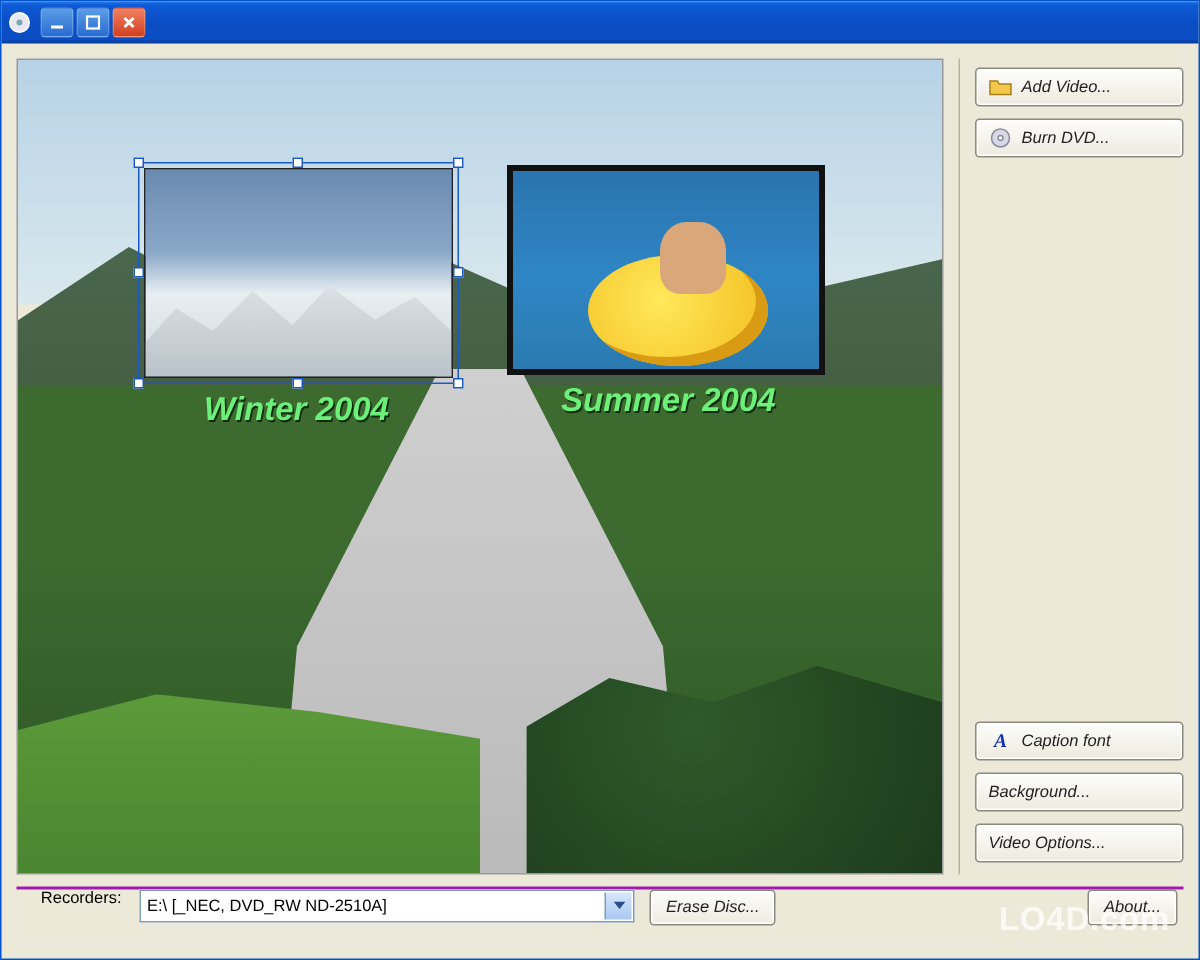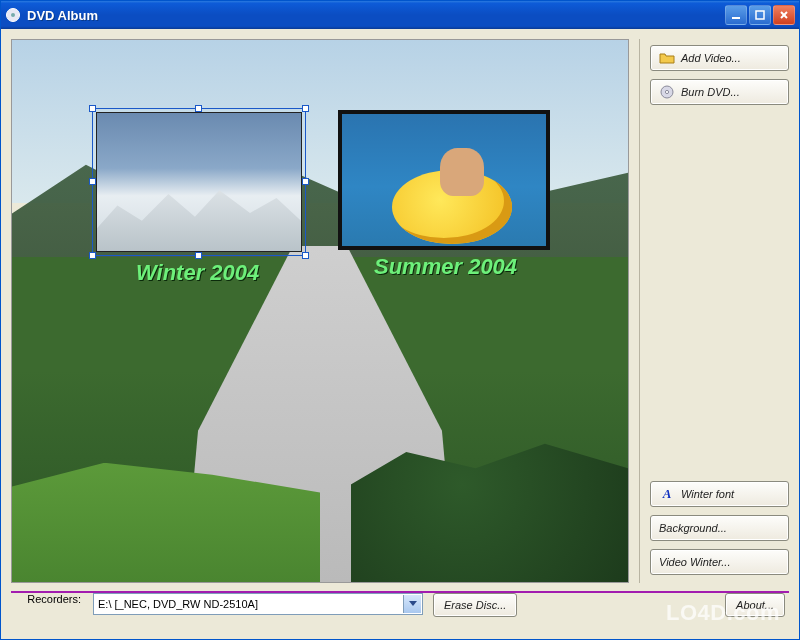--- a/index.html
+++ b/index.html
@@ -200,21 +200,20 @@
 
 <div class="window">
 
   <div class="titlebar">
     <span class="app-icon">
       <svg viewBox="0 0 16 16">
           <circle cx="8" cy="8" r="6.5" fill="#e8e8f4" stroke="#fff" stroke-width="1"></circle>
           <circle cx="8" cy="8" r="2" fill="#7aa"></circle>
         </svg>
     </span>
-    <span class="title">DVD Album</span>
     <div class="win-controls">
       <div class="win-btn min">
         <svg width="10" height="10">
             <rect x="1" y="7" width="8" height="2" fill="#fff"></rect>
           </svg>
       </div>
       <div class="win-btn max">
         <svg width="10" height="10">
             <rect x="1" y="1" width="8" height="8" fill="none" stroke="#fff" stroke-width="1.5"></rect>
           </svg>
@@ -276,27 +275,27 @@
           </span>
           <span>Burn DVD...</span>
         </div>
 
         <div class="spacer"></div>
 
         <div class="btn">
           <span class="ic">
             <span style="font-family:Georgia,serif;font-weight:bold;color:#1030c0;font-size:13px;">A</span>
           </span>
-          <span>Winter font</span>
+          <span>Caption font</span>
         </div>
         <div class="btn">
           <span>Background...</span>
         </div>
         <div class="btn">
-          <span>Video Winter...</span>
+          <span>Video Options...</span>
         </div>
       </div>
     </div>
 
     <div class="bottombar">
       <span class="lbl">Recorders:</span>
       <div class="combo">
         <span>E:\ [_NEC, DVD_RW ND-2510A]</span>
         <span class="arrow">
           <svg width="8" height="6">

